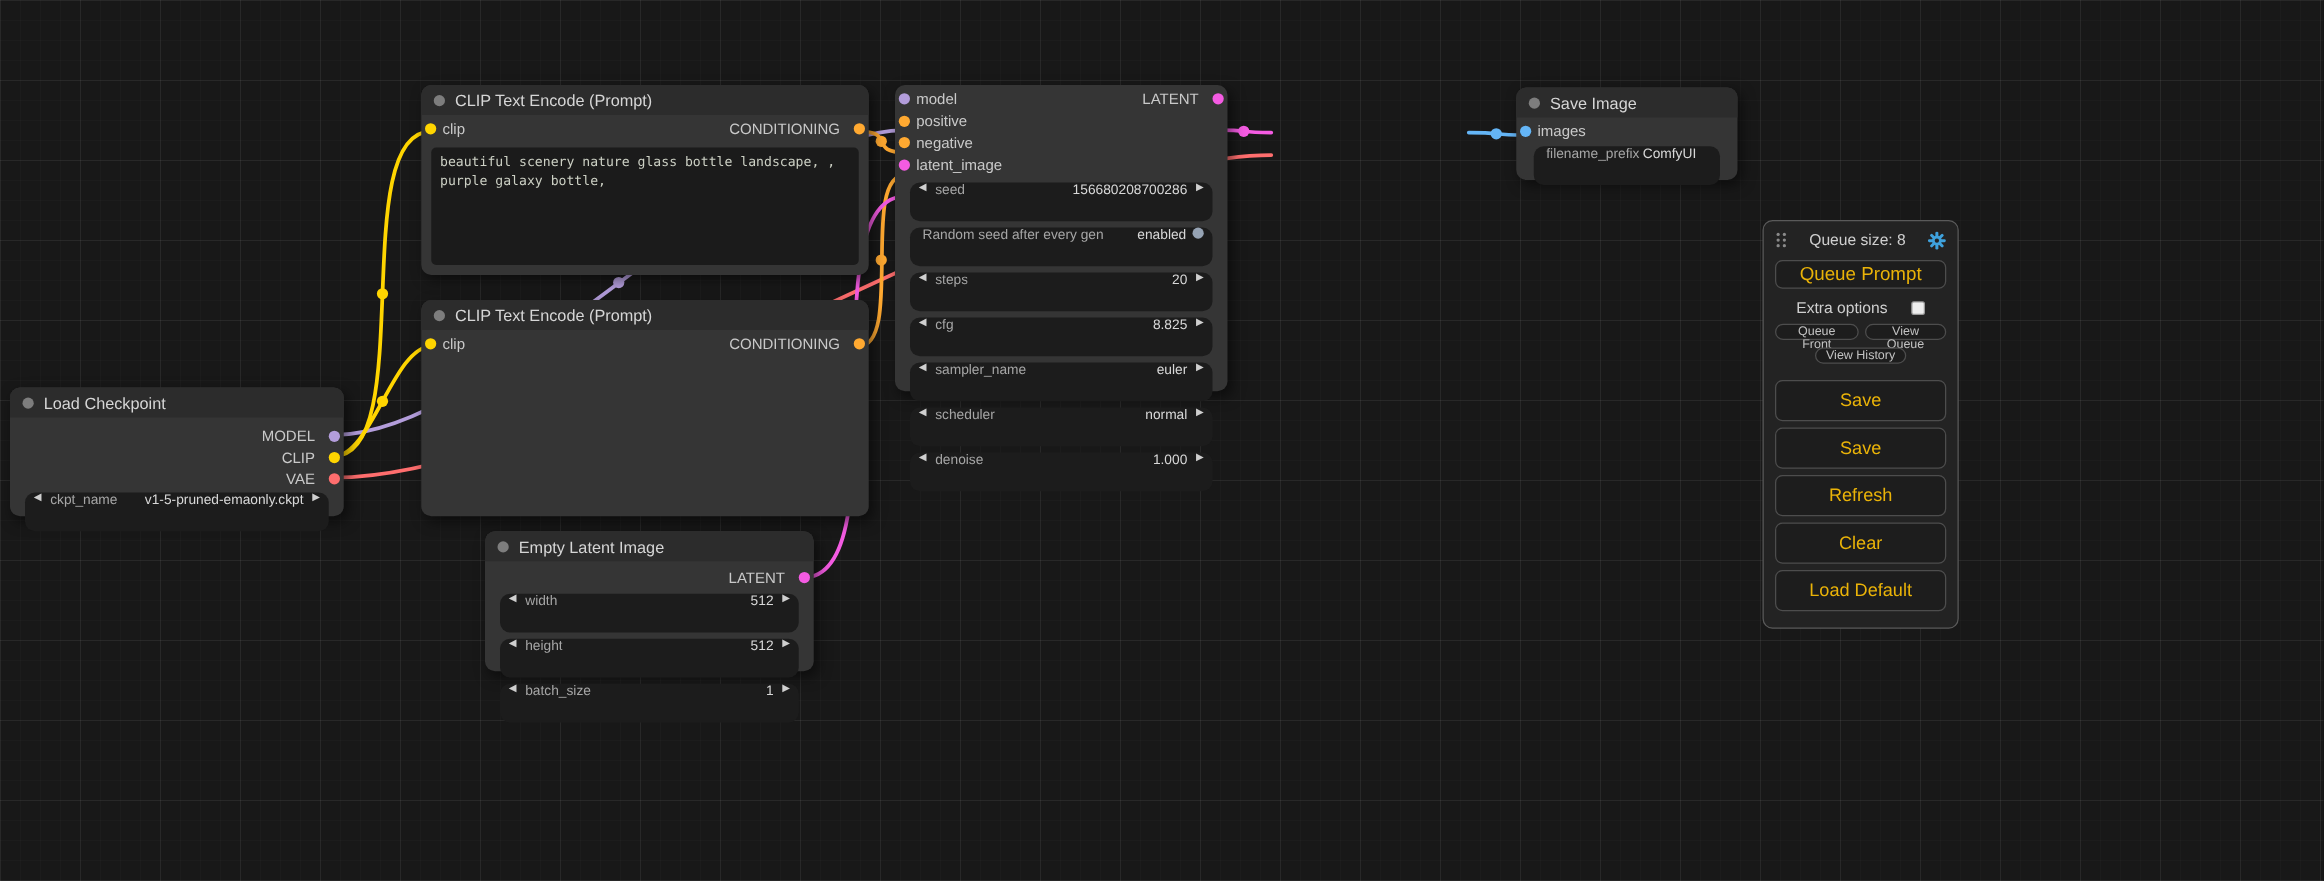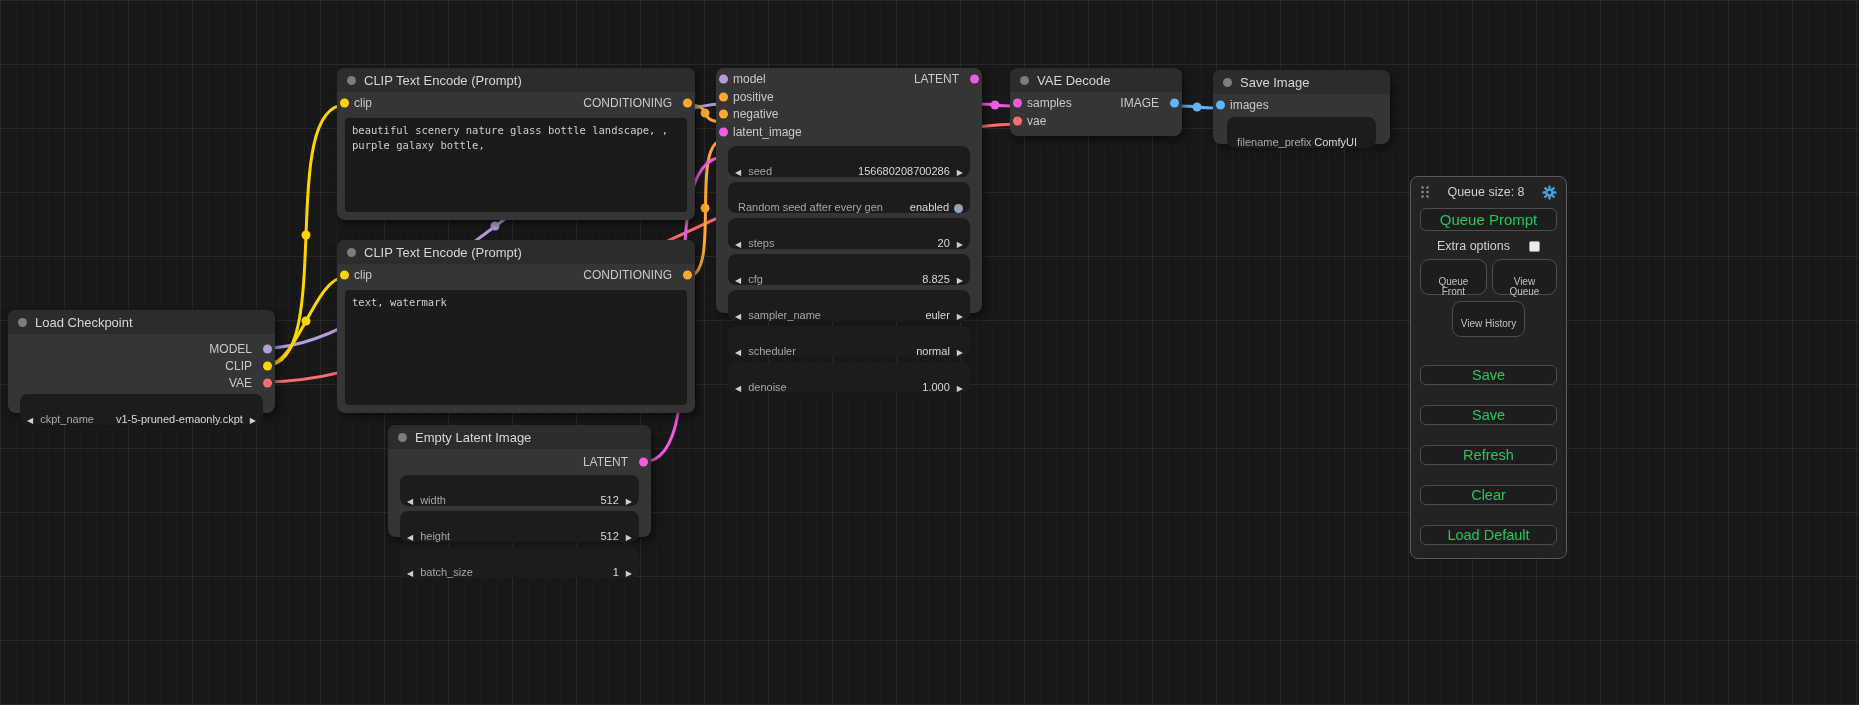--- a/index.html
+++ b/index.html
@@ -28,45 +28,45 @@
   .srow{position:relative;height:17.5px;display:flex;align-items:center;font-size:12px;color:#c9c9c9}
   .srow.first{margin-top:2.5px}
   .sdot{position:absolute;width:9px;height:9px;border-radius:50%;top:50%;transform:translateY(-50%)}
   .sdot.in{left:3px}
   .sdot.out{right:3px}
   .sname.in{padding-left:17px}
   .sname.out{margin-left:auto;padding-right:23px}
   .c-model{background:var(--model)} .c-clip{background:var(--clip)} .c-vae{background:var(--vae)}
   .c-cond{background:var(--cond)} .c-latent{background:var(--latent)} .c-image{background:var(--image)}
   .widget{height:31px;margin:5px 12px 0;background:#1c1c1c;border-radius:8px;
-    display:flex;align-items:flex-end;font-size:11px;color:#b5b5b5;padding:0 7px;white-space:nowrap}
+    display:flex;align-items:flex-start;font-size:11px;color:#b5b5b5;padding:0 7px;white-space:nowrap}
   .warr{font-size:8px;color:#cfcfcf;line-height:1;flex:none}
   .wlabel{margin-left:7px;color:#a6a6a6;overflow:hidden}
   .wlabel.noarr{margin-left:3px}
   .wvalue{margin-left:auto;margin-right:7px;color:#d8d8d8}
   .toggle-dot{width:9px;height:9px;border-radius:50%;background:#96a3b4;flex:none}
   .ntext{position:absolute;left:8px;right:8px;background:#1b1b1b;border:none;outline:none;resize:none;
     border-radius:4px;color:#ccd0c4;font-family:"DejaVu Sans Mono",monospace;font-size:10.5px;
     line-height:1.45;padding:5px 7px;overflow:hidden}
   
   #queue-panel{position:absolute;left:1410px;top:176px;width:157px;z-index:3;background:#232323;
     border:1px solid #5a5a5a;border-radius:8px;padding:6px 9px 13px;color:#cfcfcf}
   .qhead{display:flex;align-items:center;height:18px}
   .qsize{flex:1;text-align:center;font-size:12.5px;color:#cfcfcf}
   .qbtn{display:block;width:100%;background:#1d1d1d;border:1px solid #4d4d4d;border-radius:6px;
-    color:#22c55e;text-align:center;font-family:"Liberation Sans",sans-serif;cursor:pointer}
+    color:#eab308;text-align:center;font-family:"Liberation Sans",sans-serif;cursor:pointer}
   .qbtn.big{height:23px;font-size:15px;margin-top:7px}
-  .qbtn.std{height:20px;font-size:14.5px;margin-top:20px}
+  .qbtn.std{height:33px;font-size:14.5px;margin-top:5px}
   .extra{display:flex;align-items:center;justify-content:center;gap:19px;margin-top:8px;
     font-size:12.5px;color:#cfcfcf}
   .extra input{appearance:none;-webkit-appearance:none;width:11px;height:11px;background:#ededed;
     border:1px solid #9a9a9a;border-radius:2px;cursor:pointer}
   .qsmallrow{display:flex;gap:5px;margin-top:6px;justify-content:center}
   .qsmall{background:#1d1d1d;border:1px solid #4d4d4d;border-radius:9px;color:#c2c2c2;
-    font-size:10px;height:13px;line-height:10px;padding:17px 8px;font-family:"Liberation Sans",sans-serif;cursor:pointer}
+    font-size:10px;height:13px;line-height:10px;padding:1px 8px;font-family:"Liberation Sans",sans-serif;cursor:pointer}
   .gap{height:8px}
 </style>
 </head>
 <body>
 
 <div id="canvas">
 
   <svg id="wires" width="1859" height="705">
     <g fill="none" stroke-width="3" stroke-linecap="round">
       <path d="M267 348 C397 348 594 104 724 104" style="stroke:var(--model)"></path>
@@ -135,21 +135,20 @@
     <div class="ntitle">
       <span class="ndot"></span>
       <span>CLIP Text Encode (Prompt)</span>
     </div>
     <div class="srow first">
       <span class="sdot in c-clip"></span>
       <span class="sname in">clip</span>
       <span class="sname out">CONDITIONING</span>
       <span class="sdot out c-cond"></span>
     </div>
-    <textarea class="ntext" style="top: 50px; height: 115px;" spellcheck="false">text, watermark</textarea>
   </div>
 
   <div class="node" style="left:388px;top:425px;width:263px;height:112px">
     <div class="ntitle">
       <span class="ndot"></span>
       <span>Empty Latent Image</span>
     </div>
     <div class="srow" style="margin-top:4px;height:17px">
       <span class="sname out">LATENT</span>
       <span class="sdot out c-latent"></span>
@@ -229,36 +228,20 @@
       <span class="warr">▶</span>
     </div>
     <div class="widget">
       <span class="warr">◀</span>
       <span class="wlabel">denoise</span>
       <span class="wvalue">1.000</span>
       <span class="warr">▶</span>
     </div>
   </div>
 
-  <div class="node" style="left:1010px;top:68px;width:172px;height:68px">
-    <div class="ntitle">
-      <span class="ndot"></span>
-      <span>VAE Decode</span>
-    </div>
-    <div class="srow first">
-      <span class="sdot in c-latent"></span>
-      <span class="sname in">samples</span>
-      <span class="sname out">IMAGE</span>
-      <span class="sdot out c-image"></span>
-    </div>
-    <div class="srow">
-      <span class="sdot in c-vae"></span>
-      <span class="sname in">vae</span>
-    </div>
-  </div>
 
   <div class="node" style="left:1213px;top:70px;width:177px;height:74px">
     <div class="ntitle">
       <span class="ndot"></span>
       <span>Save Image</span>
     </div>
     <div class="srow first">
       <span class="sdot in c-image"></span>
       <span class="sname in">images</span>
     </div>

